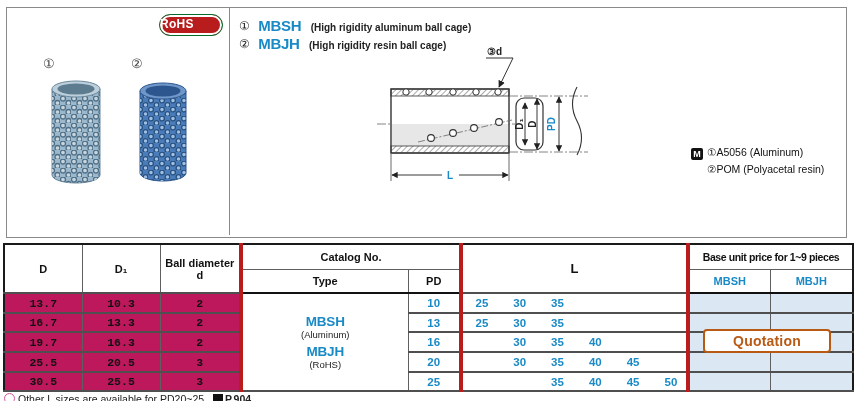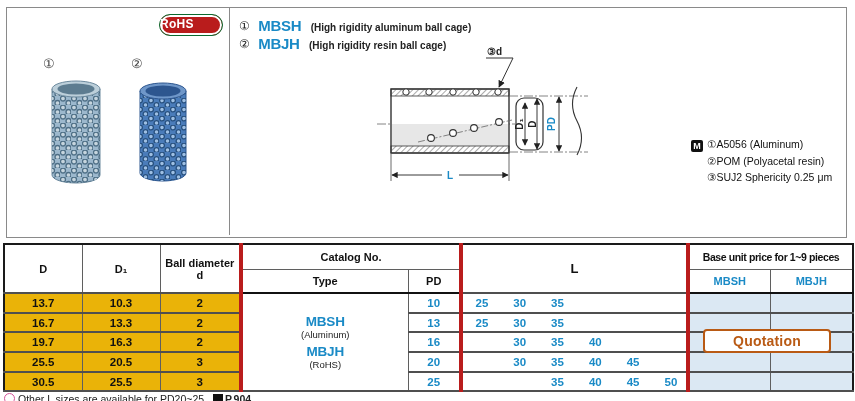--- a/index.html
+++ b/index.html
@@ -17,36 +17,36 @@
   .cyl1{position:absolute;left:42px;top:70px;} .cyl2{position:absolute;left:130px;top:72px;}
 
   .desc-line{position:absolute;left:232px;white-space:nowrap;}
   .desc-1{top:9px;} .desc-2{top:27px;}
   .dnum{font-size:12px;color:#222;margin-right:4px;vertical-align:1px;}
   .dcode{font-size:15px;font-weight:bold;color:#1a8ac6;letter-spacing:-.3px;margin-right:5px;}
   .ddesc{font-size:10px;font-weight:bold;color:#222;}
 
   .drawing{position:absolute;left:369px;top:33px;}
 
-  .notes{position:absolute;left:684px;top:128px;font-size:10.5px;color:#111;line-height:16.5px;white-space:nowrap;}
+  .notes{position:absolute;left:684px;top:136px;font-size:10.5px;color:#111;line-height:16.5px;white-space:nowrap;}
   .note-line{height:16.5px;}
   .mbadge{display:inline-block;width:12px;height:12px;background:#111;color:#fff;font-size:9px;font-weight:bold;
           text-align:center;line-height:12px;border-radius:2px;margin-right:4px;vertical-align:-1px;}
   .indent{padding-left:16px;}
 
   
   table.spec{position:absolute;left:3px;top:243px;width:849px;border-collapse:collapse;table-layout:fixed;
              border:2px solid #1a1a1a;font-family:"Liberation Sans",sans-serif;}
   .spec th,.spec td{border:1px solid #5f5f5f;padding:0;text-align:center;vertical-align:middle;overflow:hidden;}
   .spec thead th{font-size:11px;font-weight:bold;color:#111;background:#fff;}
   .spec thead tr.rowB th{border-bottom:2px solid #111;}
   .spec .price-head{font-size:10.5px;letter-spacing:-.4px;}
   .spec .bl{border-left:4px solid #b91c1c;}
   .spec tbody td{border-top:2px solid #4f4f4f;border-bottom:2px solid #4f4f4f;font-size:11.5px;font-weight:bold;}
-  .spec td.num{background:#eab308;color:#111;}
+  .spec td.num{background:#be185d;color:#111;font-family:Liberation Mono, monospace;}
   .spec td.pd{color:#1a8ac6;background:#fff;}
   .spec td.lcell{background:#fff;}
   .lrow{display:flex;width:100%;}
   .lslot{flex:0 0 37.8px;text-align:center;color:#1a8ac6;font-weight:bold;font-size:11.5px;}
   .spec td.price{background:#dbe8f3;}
   .spec td.type-cell{background:#fff;vertical-align:middle;}
   .tcode{font-size:13.5px;font-weight:bold;color:#1a8ac6;letter-spacing:-.2px;line-height:15px;}
   .tmat{font-size:9.5px;font-weight:normal;color:#222;line-height:11px;margin-bottom:4px;text-align:center;}
   .col-mbsh,.col-mbjh{color:#1a8ac6 !important;}
 
@@ -169,23 +169,20 @@
       <line x1="137" y1="17" x2="123" y2="46" stroke="#333" stroke-width="1" marker-end="url(#arr)"></line>
       <text class="svgtxt" x="111" y="14" font-size="11">③d</text>
     </svg>
 
     <div class="notes">
       <div class="note-line">
         <span class="mbadge">M</span><span>①A5056 (Aluminum)</span>
       </div>
       <div class="note-line indent">
         <span>②POM (Polyacetal resin)</span>
-      </div>
-      <div class="note-line indent">
-        <span>③SUJ2  Sphericity 0.25 μm</span>
       </div>
     </div>
   </section>
 
   <table class="spec">
     <colgroup>
       <col style="width:78px">
         <col style="width:78px">
         <col style="width:81px">
         <col style="width:167px">

